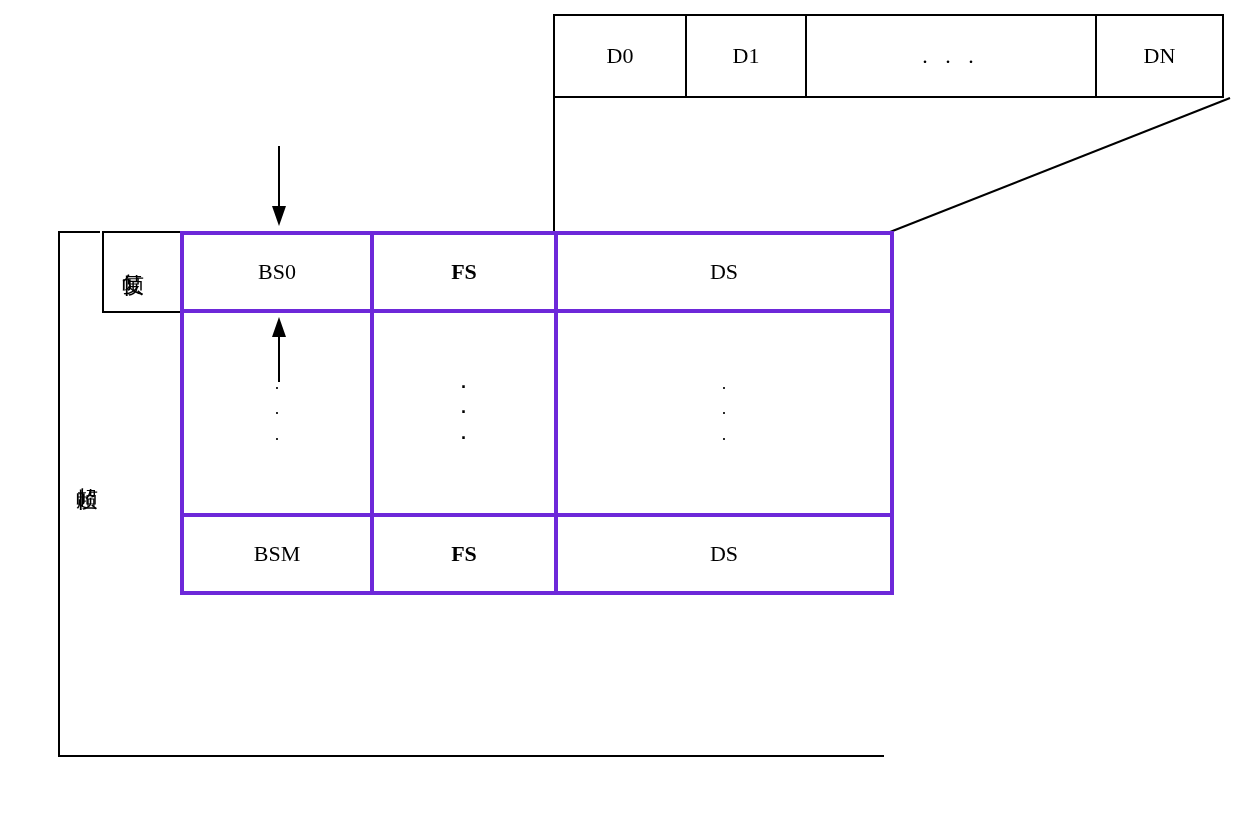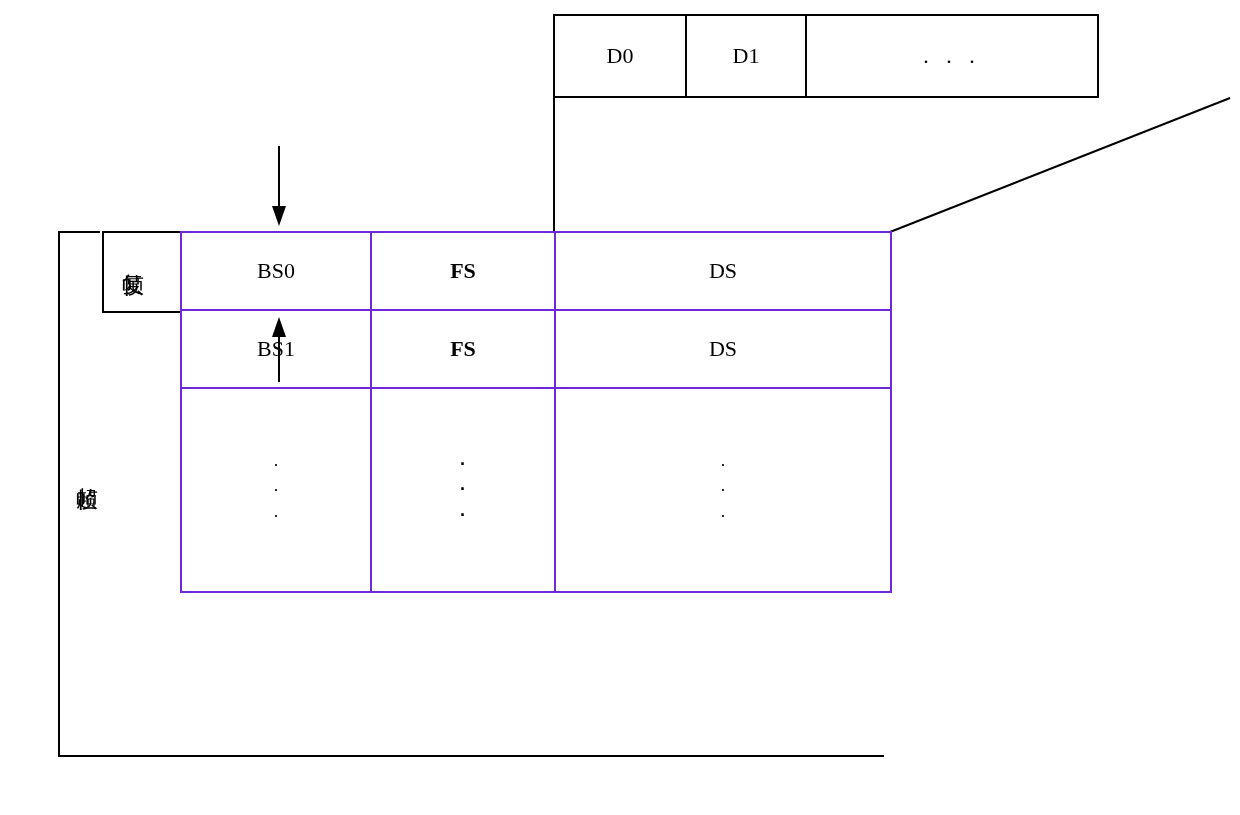--- a/index.html
+++ b/index.html
@@ -48,21 +48,21 @@
 
   
   .main-table {
     position: absolute;
     top: 231px;
     left: 180px;
     border: 2px solid #000;
     border-collapse: collapse;
   }
   .main-table td {
-    border: 2px solid #6d28d9;
+    border: 4px solid #6d28d9;
     text-align: center;
     vertical-align: middle;
     height: 78px;
   }
   .main-table tr.tall td {
     height: 204px;
   }
   .col-bs { width: 190px; }
   .col-fs { width: 184px; font-weight: bold; }
   .col-ds { width: 336px; border-radius: 10px; }
@@ -174,63 +174,64 @@
 </style>
 </head>
 <body>
 
 <div class="container">
 
   <div class="detail-row">
     <div class="detail-cell dc-d0">D0</div>
     <div class="detail-cell dc-d1">D1</div>
     <div class="detail-cell dc-ellipsis">. . .</div>
+    <div class="detail-cell dc-dn">DN</div>
   </div>
 
   <div class="connector-left"></div>
 
   <svg class="connector-right" style="position:absolute; left:0; top:0; width:1240px; height:815px; pointer-events:none;">
     <line x1="1230" y1="98" x2="890" y2="232" stroke="#000" stroke-width="2"></line>
   </svg>
 
   <div class="arrow-stem" style="left:278px; top:146px; height:60px;"></div>
   <div class="arrow arrow-down" style="left:272px; top:206px;"></div>
 
   <div class="arrow arrow-up" style="left:272px; top:317px;"></div>
   <div class="arrow-stem" style="left:278px; top:337px; height:45px;"></div>
 
   <table class="main-table">
     <tbody>
         <tr>
       <td class="col-bs">BS0</td>
-      <td class="col-fs">FS</td>
-      <td class="col-ds">DS</td>
-    </tr>
-    <tr>
-      <td class="col-bs">BS1</td>
       <td class="col-fs">FS</td>
       <td class="col-ds">DS</td>
     </tr>
     <tr class="tall">
       <td class="col-bs">
             <div class="vdots" style="white-space:pre;">·
 ·
 ·</div>
           </td>
       <td class="col-fs">
             <div class="vdots" style="white-space:pre;">·
 ·
 ·</div>
           </td>
       <td class="col-ds">
             <div class="vdots" style="white-space:pre;">·
 ·
 ·</div>
           </td>
     </tr>
+    <tr>
+      <td class="col-bs">BSM</td>
+      <td class="col-fs">FS</td>
+      <td class="col-ds">DS</td>
+    </tr>
   </tbody>
     </table>
 
   <div class="bracket-multiframe">
     <div class="hbar-top"></div>
     <div class="vbar"></div>
     <div class="hbar-bot"></div>
   </div>
   <div class="vlabel vlabel-multiframe">复帧</div>
 

